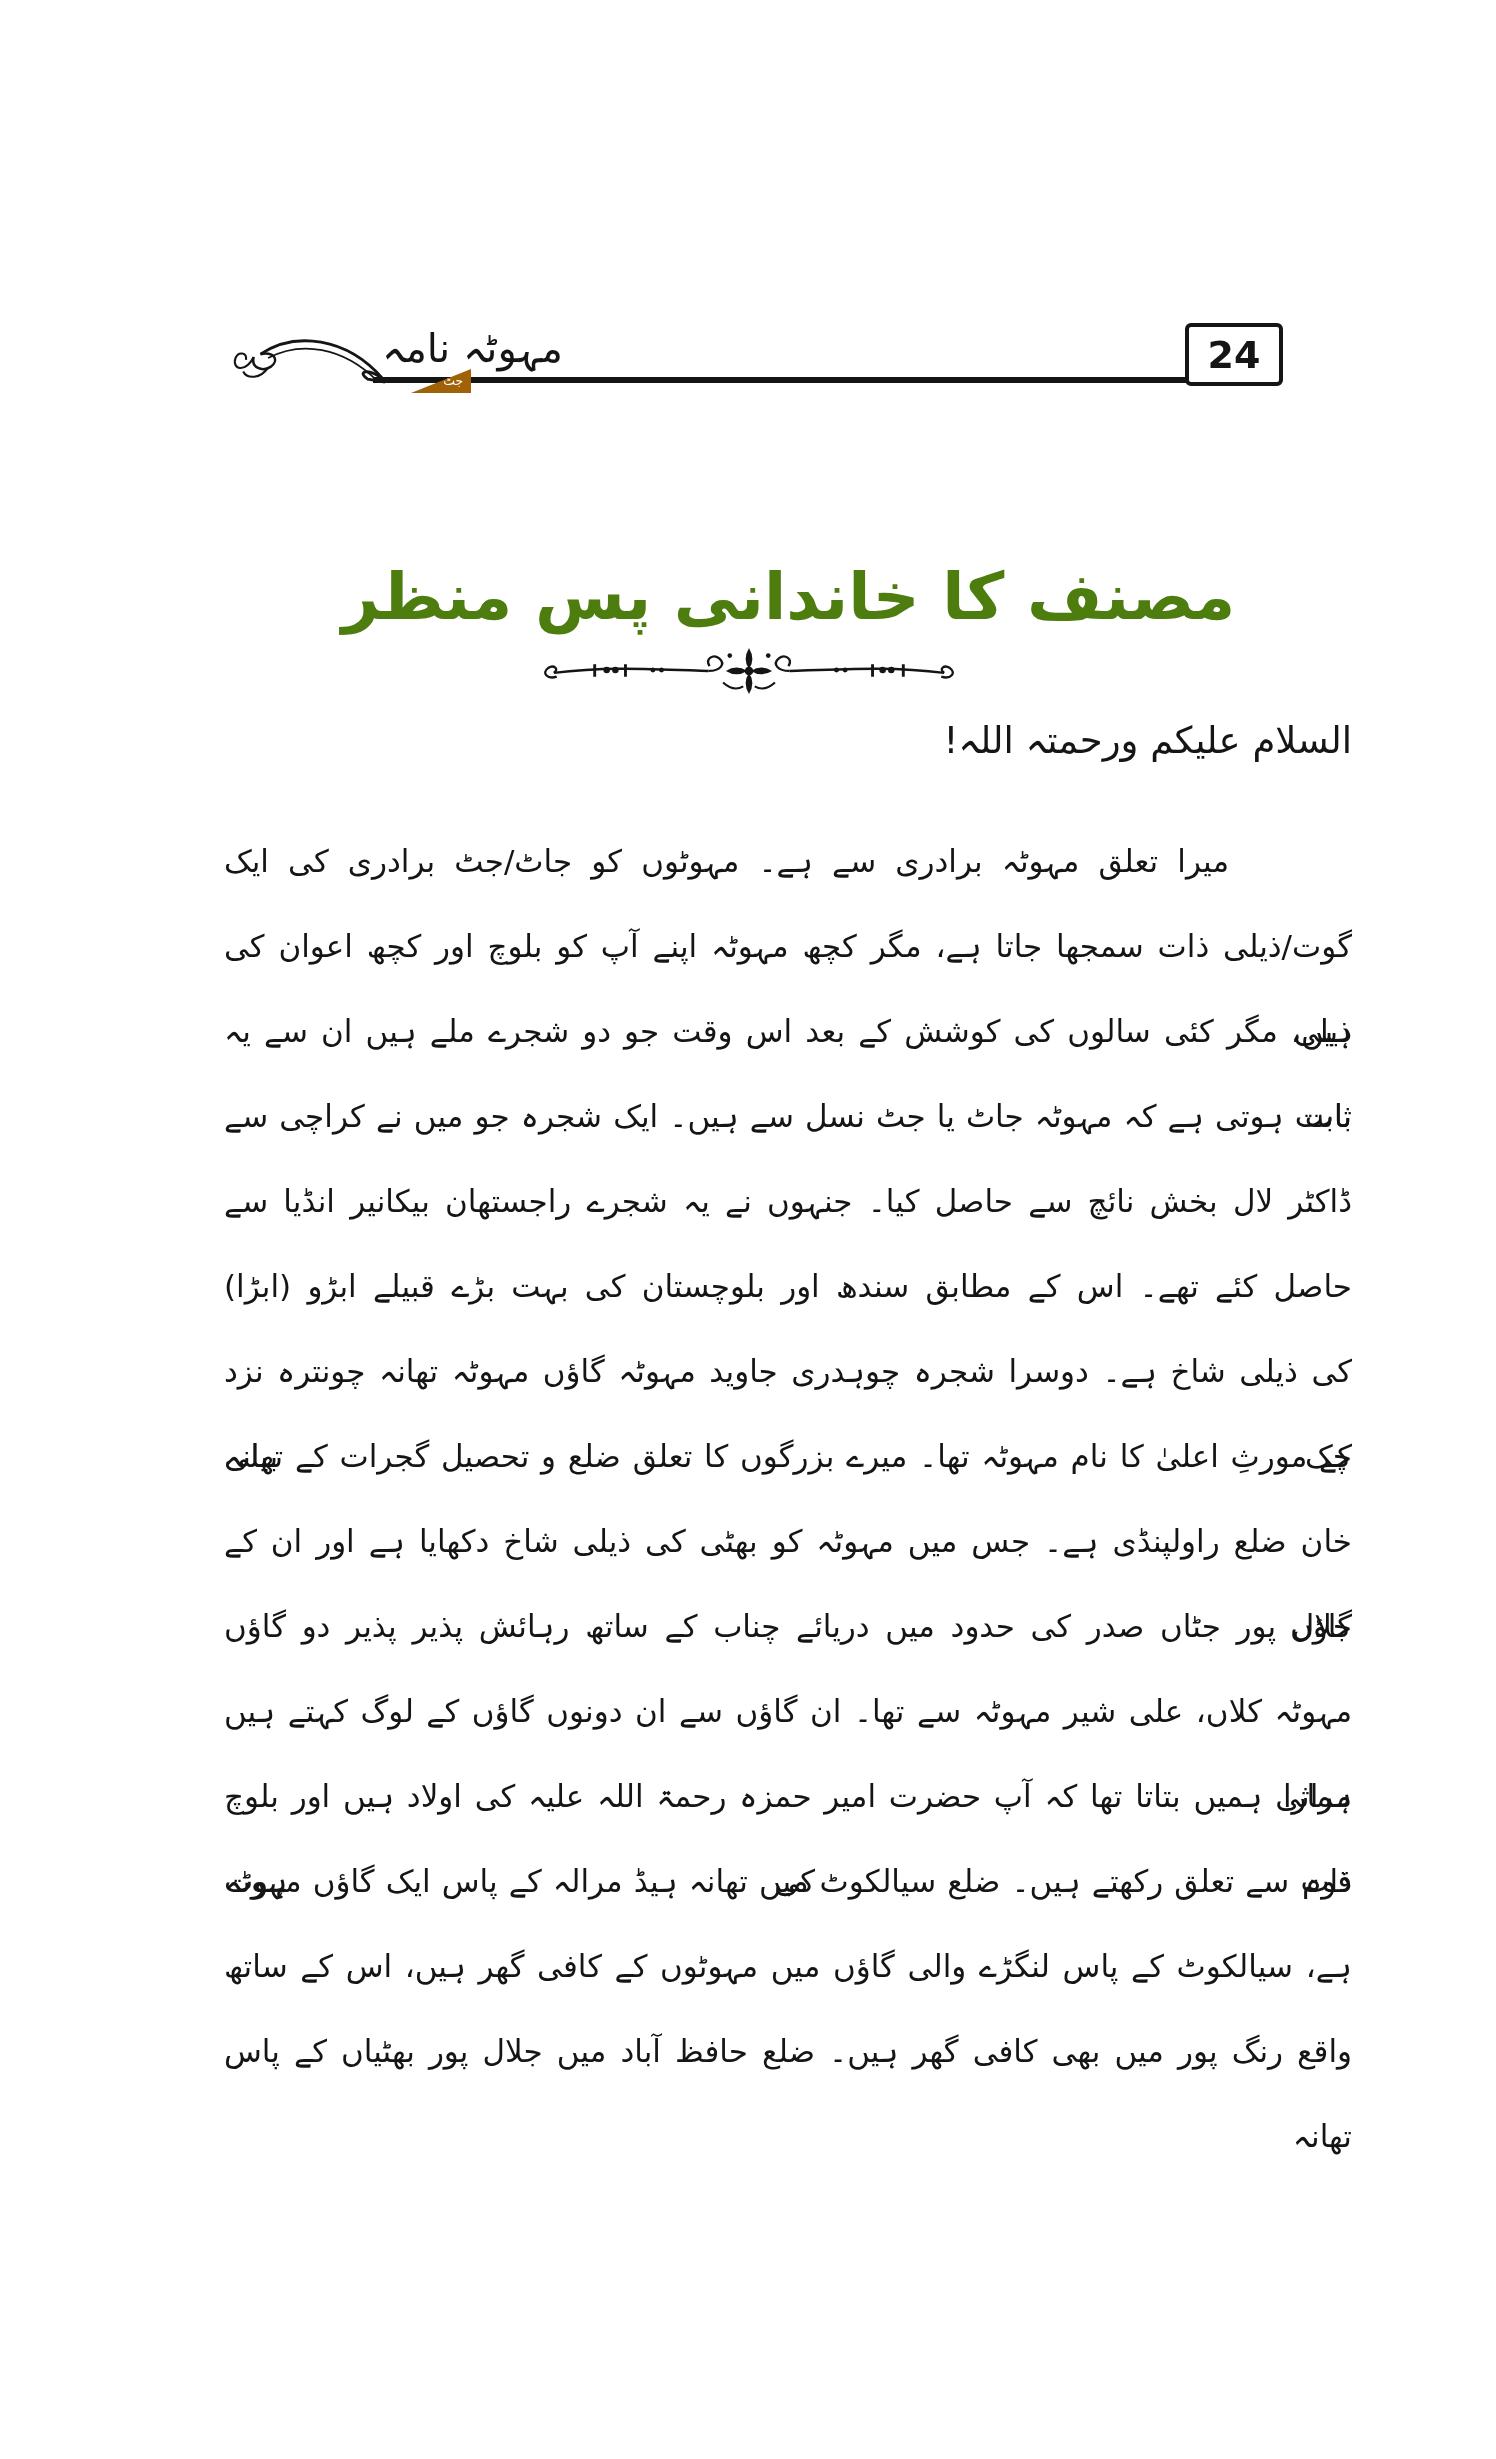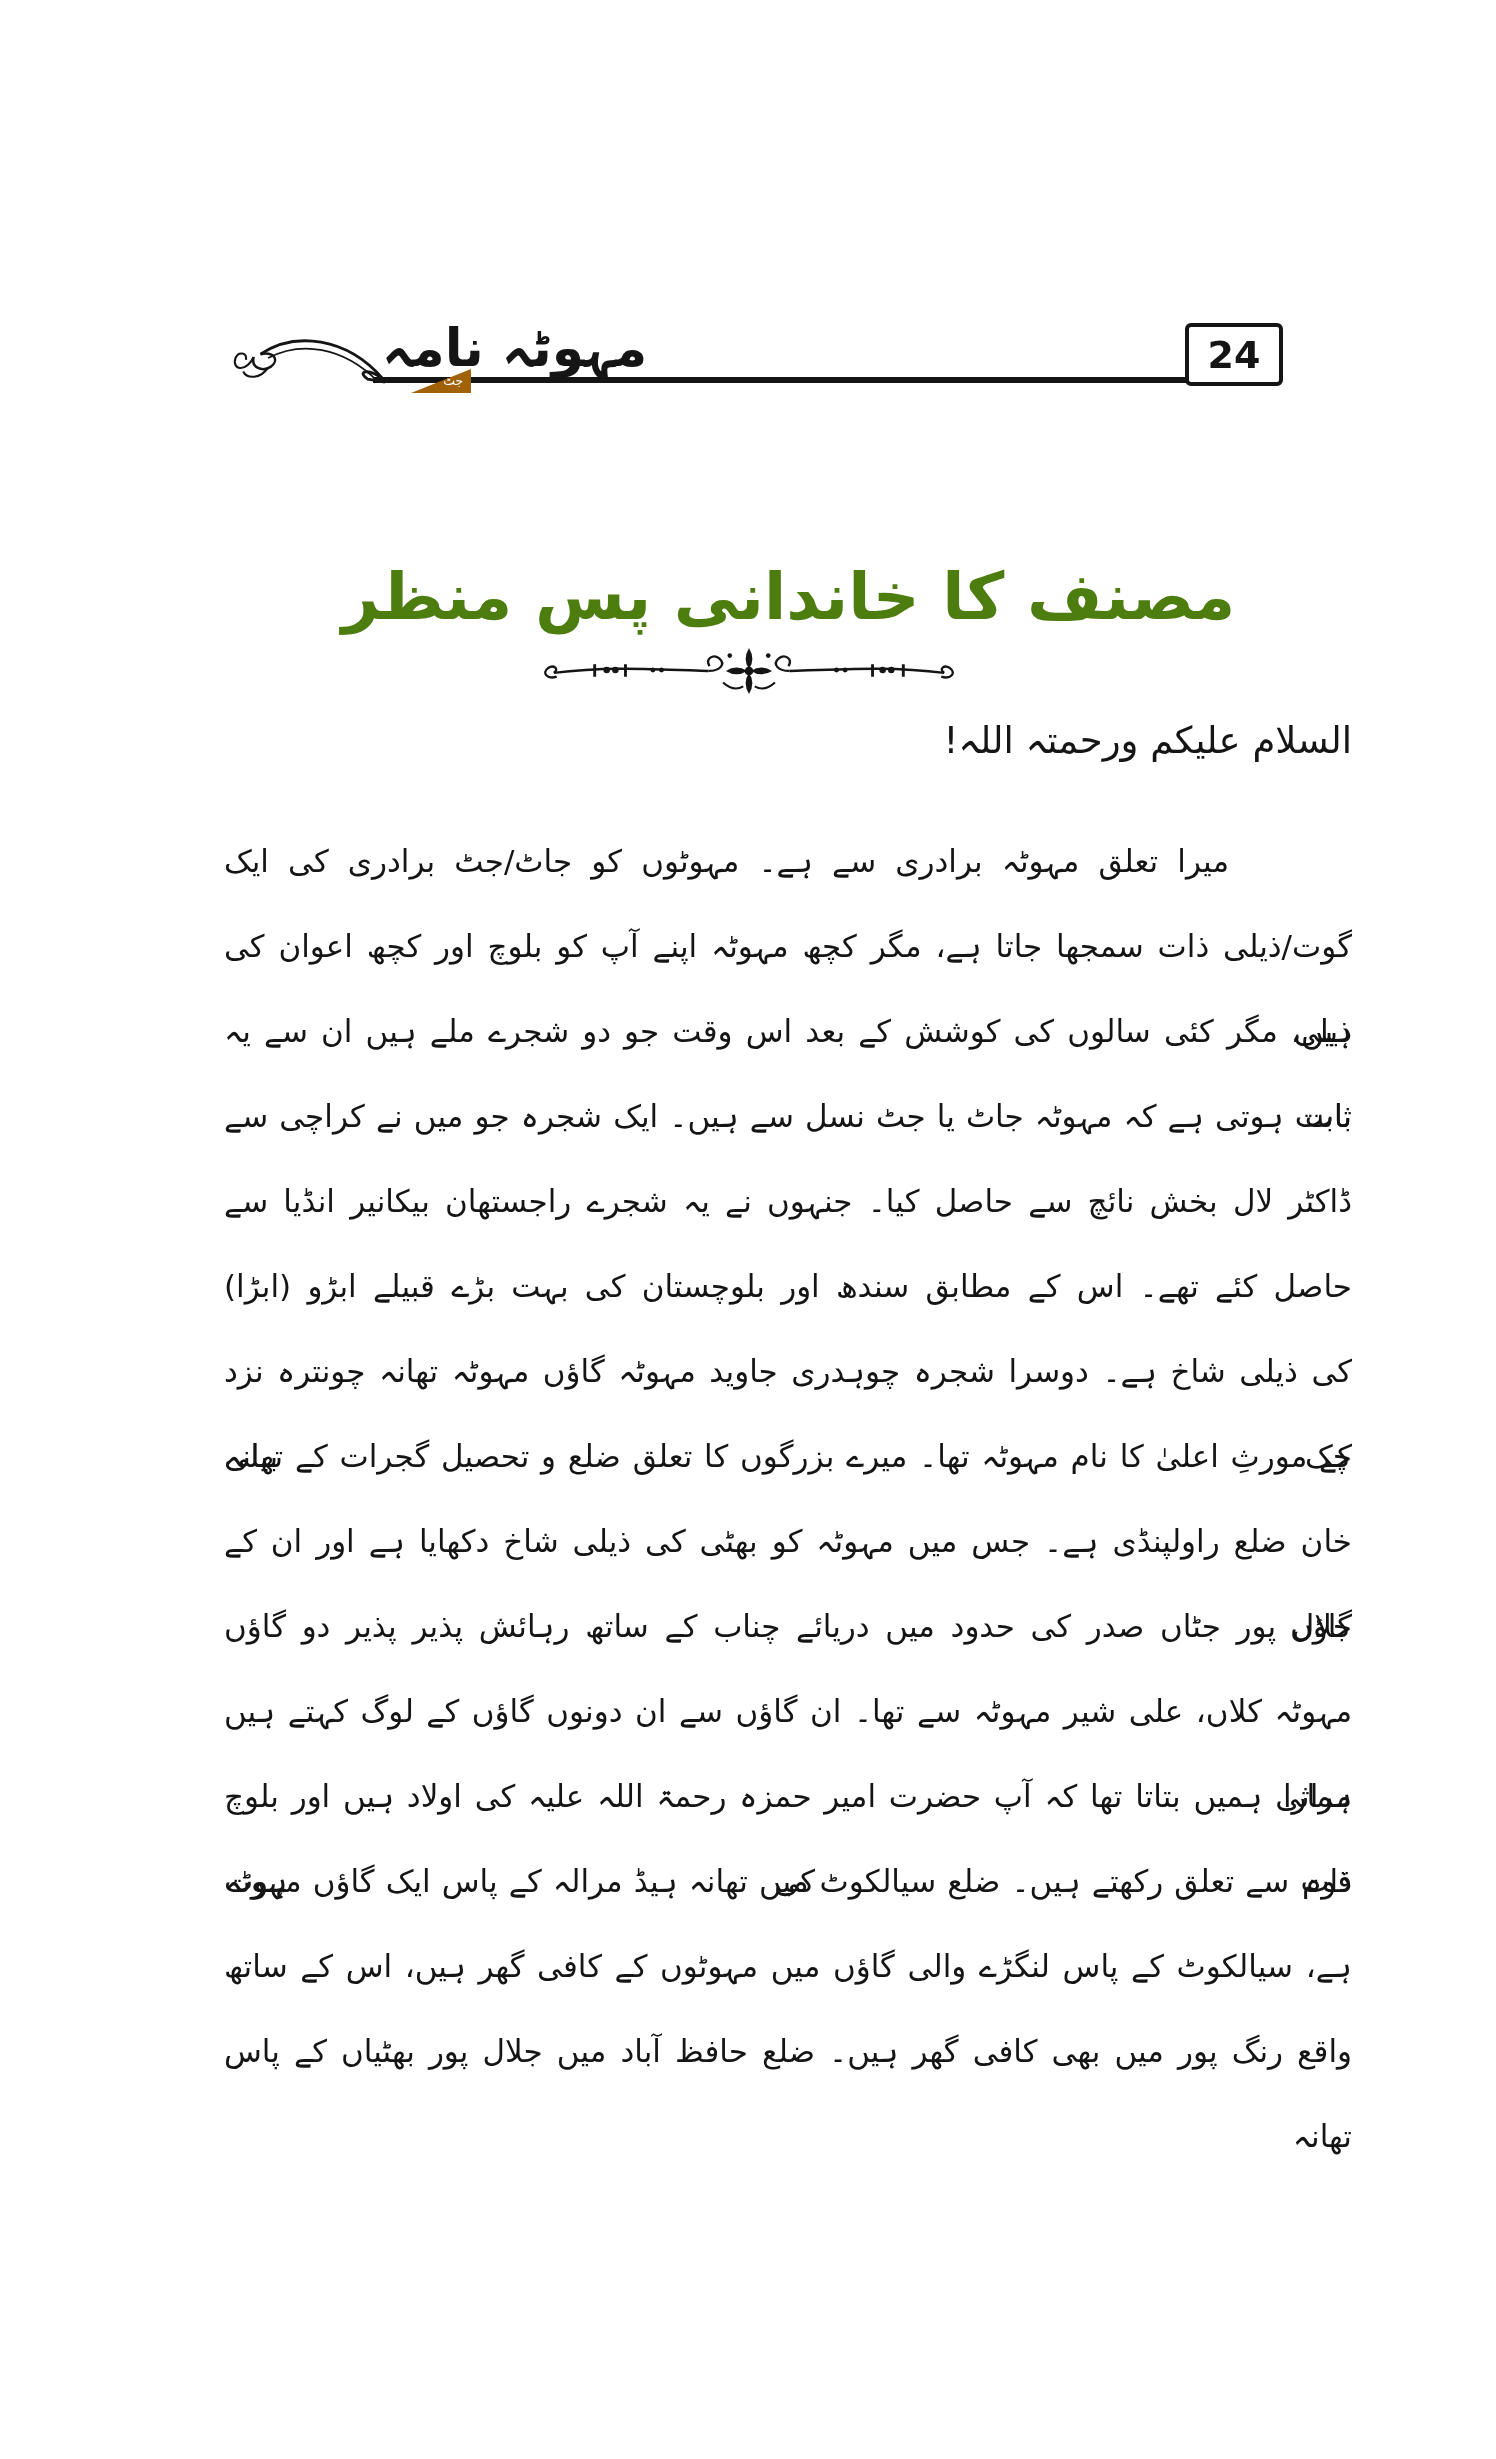--- a/index.html
+++ b/index.html
@@ -11,21 +11,21 @@
     color:#121212;
     overflow:hidden;
   }
 
   
   .hdr { position:absolute; left:0; top:0; width:1497px; height:115px; }
   .hdr-flourish { position:absolute; left:224px; top:329px; width:161px; height:58px; }
   .hdr-rule { position:absolute; left:373px; top:377px; width:815px; height:5.8px; background:#151515; }
   .hdr-logo {
     position:absolute; left:382px; top:321px; z-index:2;
-    font-size:52px; font-weight:bold; line-height:54px;
+    font-size:40px; font-weight:normal; line-height:54px;
     direction:rtl; letter-spacing:-1px; color:#151515;
   }
   .hdr-wedge {
     position:absolute; left:411px; top:369px; z-index:3;
     width:60px; height:24px; background:#a16207;
     clip-path:polygon(0 100%, 100% 0, 100% 100%);
     color:#ffffff; font-size:12.5px; line-height:24px;
     text-align:right; padding-right:7.7px; box-sizing:border-box;
     direction:rtl;
   }

